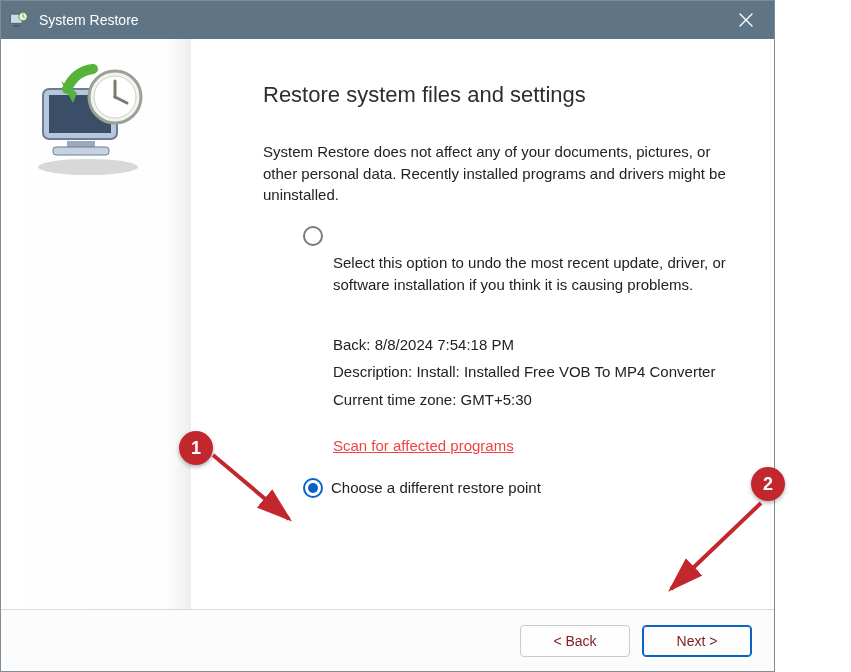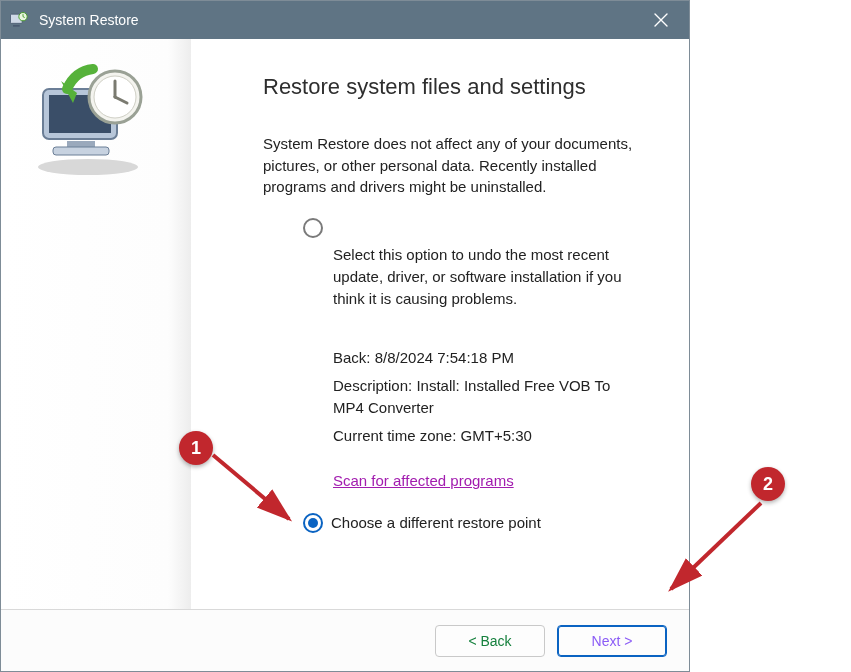--- a/index.html
+++ b/index.html
@@ -1,41 +1,41 @@
 <!DOCTYPE html>
 <html><head>
   <meta charset="utf-8">
   <style>
     * { box-sizing:border-box; margin:0; padding:0; font-family:"Segoe UI",Tahoma,sans-serif; }
     html,body{width:851px;height:672px;overflow:hidden;background:#fff;}
-    .window{width:690px;height:672px;background:#fff;border:1px solid #7e8c97;display:flex;flex-direction:column;position:relative;}
+    .window{width:775px;height:672px;background:#fff;border:1px solid #7e8c97;display:flex;flex-direction:column;position:relative;}
     .titlebar{height:38px;background:#5f7484;display:flex;align-items:center;padding:0 6px;color:#fff;font-size:14px;}
     .titlebar .ticon{width:22px;height:22px;margin-right:10px;display:flex;align-items:center;justify-content:center;}
     .titlebar .ttxt{flex:1;}
     .titlebar .close{width:44px;height:38px;display:flex;align-items:center;justify-content:center;cursor:pointer;}
     .titlebar .close svg{stroke:#fff;}
     .body{flex:1;display:flex;background:#fff;min-height:0;}
     .sidebar{width:190px;background:linear-gradient(90deg,#ffffff 0%,#fdfdfd 88%,#ededed 100%);padding:20px 0 0 22px;}
     .sidebar-icon{width:130px;height:120px;position:relative;}
-    .content{flex:1;padding:32px 48px 0 72px;font-size:15px;color:#222;line-height:1.45;}
+    .content{flex:1;padding:40px 48px 0 72px;font-size:15px;color:#222;line-height:1.45;}
     .content h1{font-size:22px;font-weight:400;color:#2e2e2e;margin-bottom:30px;}
     .para{margin-bottom:20px;}
     .opt-block{padding-left:40px;}
     .radio-row{display:flex;align-items:center;margin:6px 0;}
     .radio{width:20px;height:20px;border:2px solid #7a7a7a;border-radius:50%;margin-right:8px;position:relative;flex-shrink:0;}
     .radio.checked{border-color:#0a63c2;}
     .radio.checked::after{content:"";position:absolute;inset:3px;border-radius:50%;background:#0a63c2;}
     .opt-indent{padding-left:30px;margin-bottom:38px;}
     .info-lines{padding-left:30px;}
     .info-lines div{margin:6px 0;}
-    .link{color:#a21caf;text-decoration:underline;cursor:pointer;display:inline-block;margin:18px 0 14px 30px;}
+    .link{color:#ef4444;text-decoration:underline;cursor:pointer;display:inline-block;margin:18px 0 14px 30px;}
     .footer{height:62px;border-top:1px solid #d9d9d9;background:#fcfcfc;display:flex;align-items:center;justify-content:flex-end;padding-right:22px;gap:12px;}
-    .btn{min-width:110px;height:32px;border:1px solid #c9c9c9;background:#fdfdfd;border-radius:4px;font-size:14px;color:#8b5cf6;cursor:pointer;padding:0 14px;}
+    .btn{min-width:110px;height:32px;border:1px solid #c9c9c9;background:#fdfdfd;border-radius:4px;font-size:14px;color:#7f1d1d;cursor:pointer;padding:0 14px;}
     .btn.primary{border-color:#0a63c2;box-shadow:inset 0 0 0 1px #0a63c2;}
-    .btn.disabled{color:#15803d;cursor:default;}
+    .btn.disabled{color:#7f1d1d;cursor:default;}
     .annot{position:absolute;pointer-events:none;}
     .num-circle{width:34px;height:34px;border-radius:50%;background:#c1272d;color:#fff;display:flex;align-items:center;justify-content:center;font-weight:bold;font-size:18px;box-shadow:0 2px 4px rgba(0,0,0,.3);}
   </style>
 </head>
 <body>
 
 <div class="window">
 
   <div class="titlebar">
     <span class="ticon">

